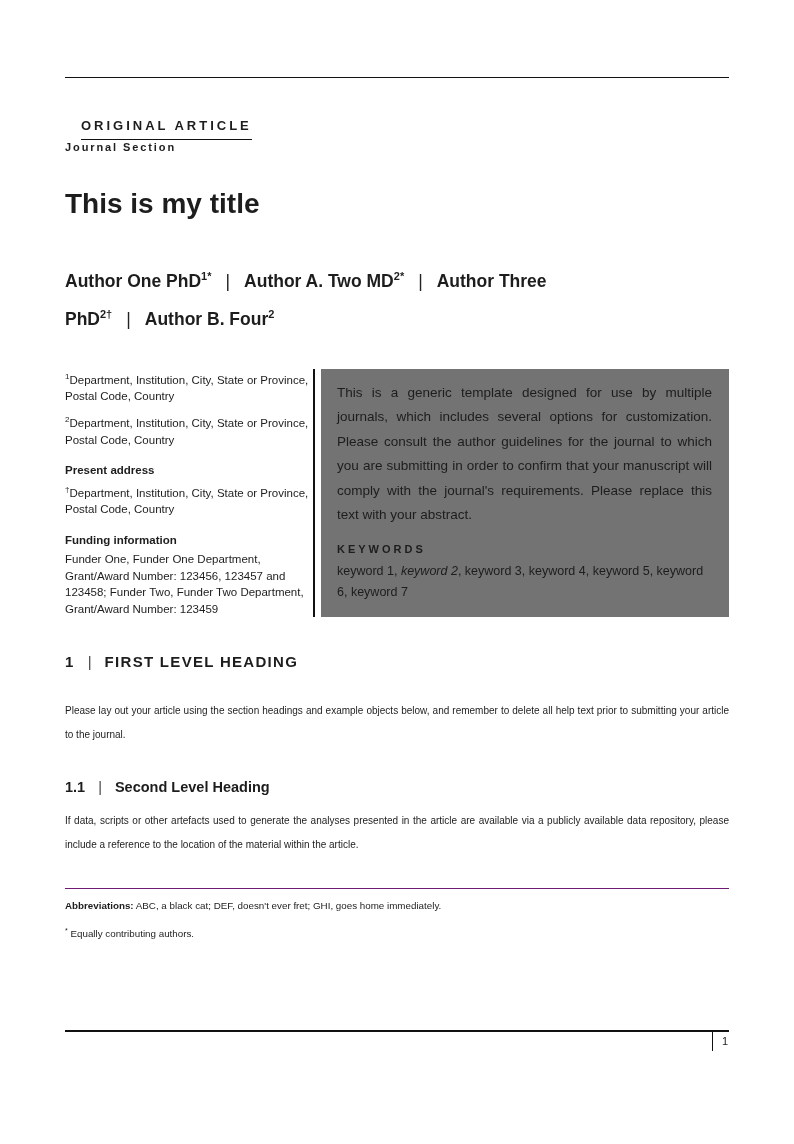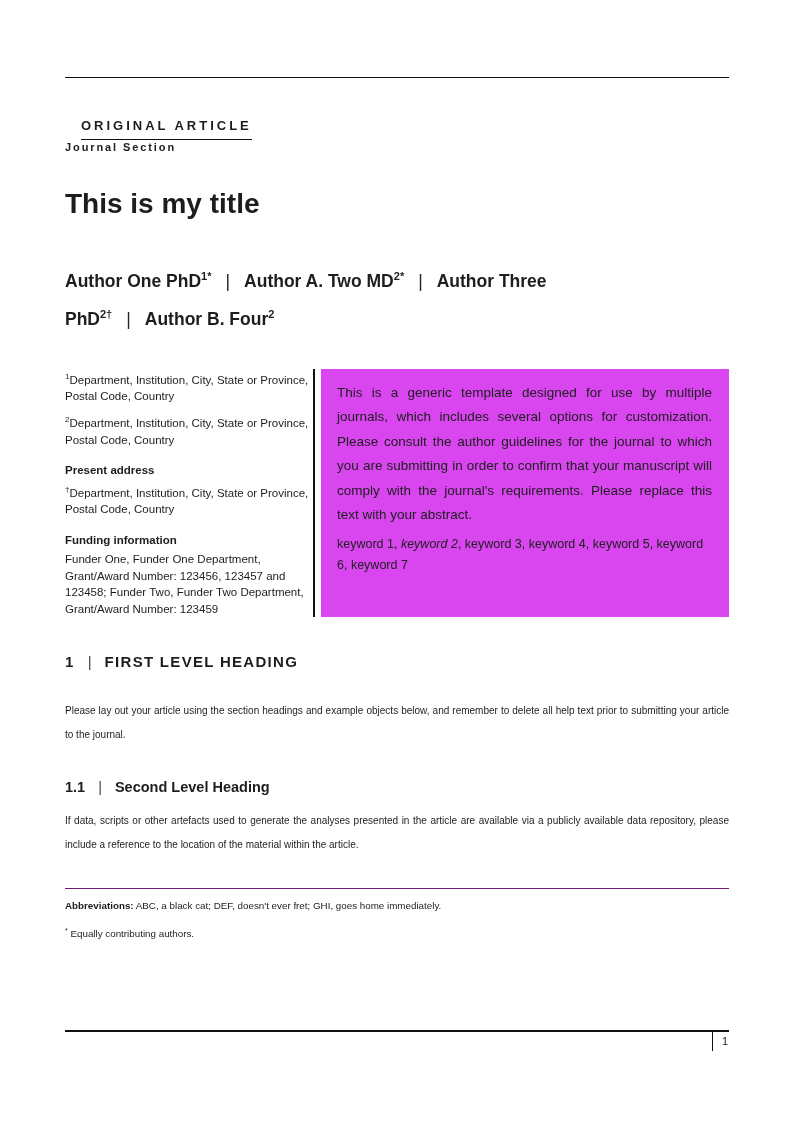--- a/index.html
+++ b/index.html
@@ -52,21 +52,21 @@
   .left-col .group { margin-top:14px; }
   .left-col .group-heading { font-weight:bold; margin-bottom:3px; }
   .left-col sup { font-size:8px; }
 
   .abstract-outer {
     flex:1;
     border-left:2px solid #111;
     padding-left:6px;
   }
   .abstract-box {
-    background:#d946ef;
+    background:#737373;
     padding:12px 17px 0 16px;
     height:100%;
   }
   .abstract-text {
     font-size:13.5px; line-height:24.5px;
     text-align:justify;
   }
   .keywords-heading {
     margin-top:15px;
     font-size:11px; font-weight:bold; letter-spacing:3px;
@@ -155,20 +155,21 @@
 
         <div class="group">
           <div class="group-heading">Funding information</div>
           <div>Funder One, Funder One Department, Grant/Award Number: 123456, 123457 and 123458; Funder Two, Funder Two Department, Grant/Award Number: 123459</div>
         </div>
       </div>
 
       <div class="abstract-outer">
         <div class="abstract-box">
           <div class="abstract-text">This is a generic template designed for use by multiple journals, which includes several options for customization. Please consult the author guidelines for the journal to which you are submitting in order to confirm that your manuscript will comply with the journal's requirements. Please replace this text with your abstract.</div>
+          <div class="keywords-heading">KEYWORDS</div>
           <div class="keywords-text"><span>keyword 1, </span><span class="kw-italic">keyword 2</span><span>, keyword 3, keyword 4, keyword 5, keyword 6, keyword 7</span></div>
         </div>
       </div>
 
     </div>
 
     <h2 class="sec-heading"><span>1</span><span class="sec-sep">|</span><span>FIRST LEVEL HEADING</span></h2>
 
     <p class="body-par">Please lay out your article using the section headings and example objects below, and remember to delete all help text prior to submitting your article to the journal.</p>
 

